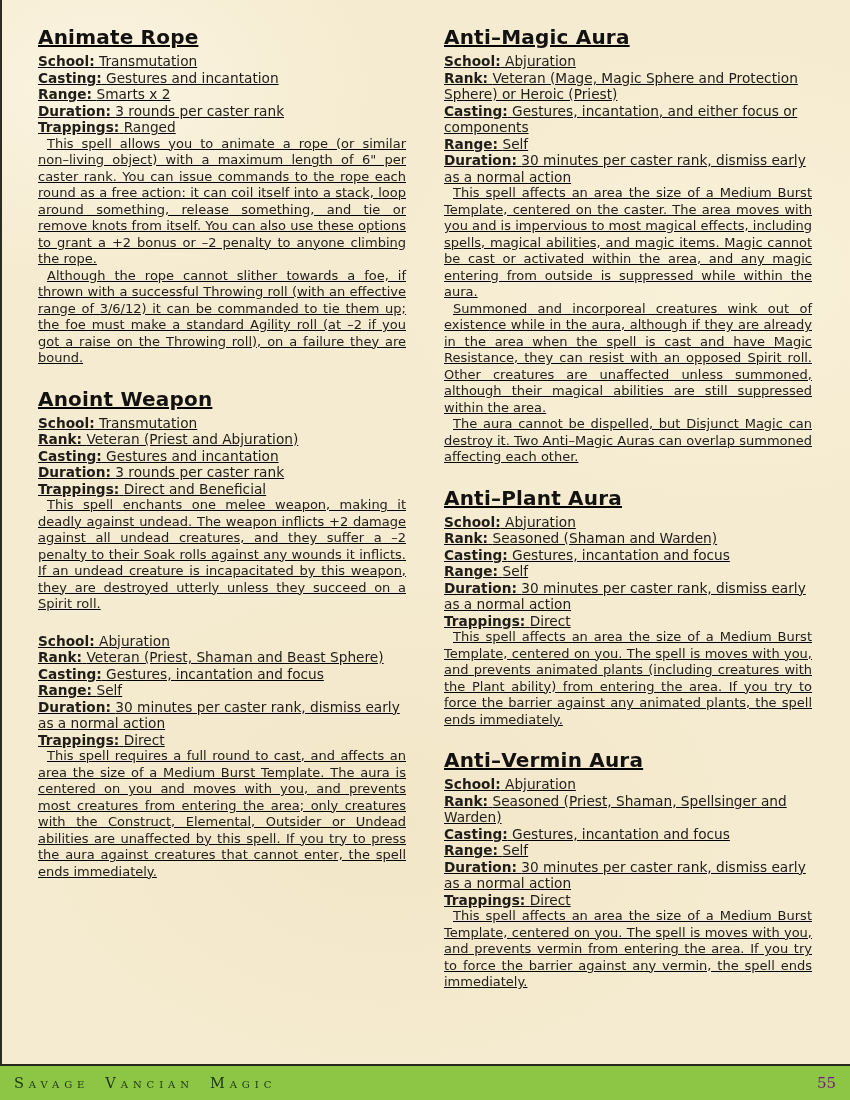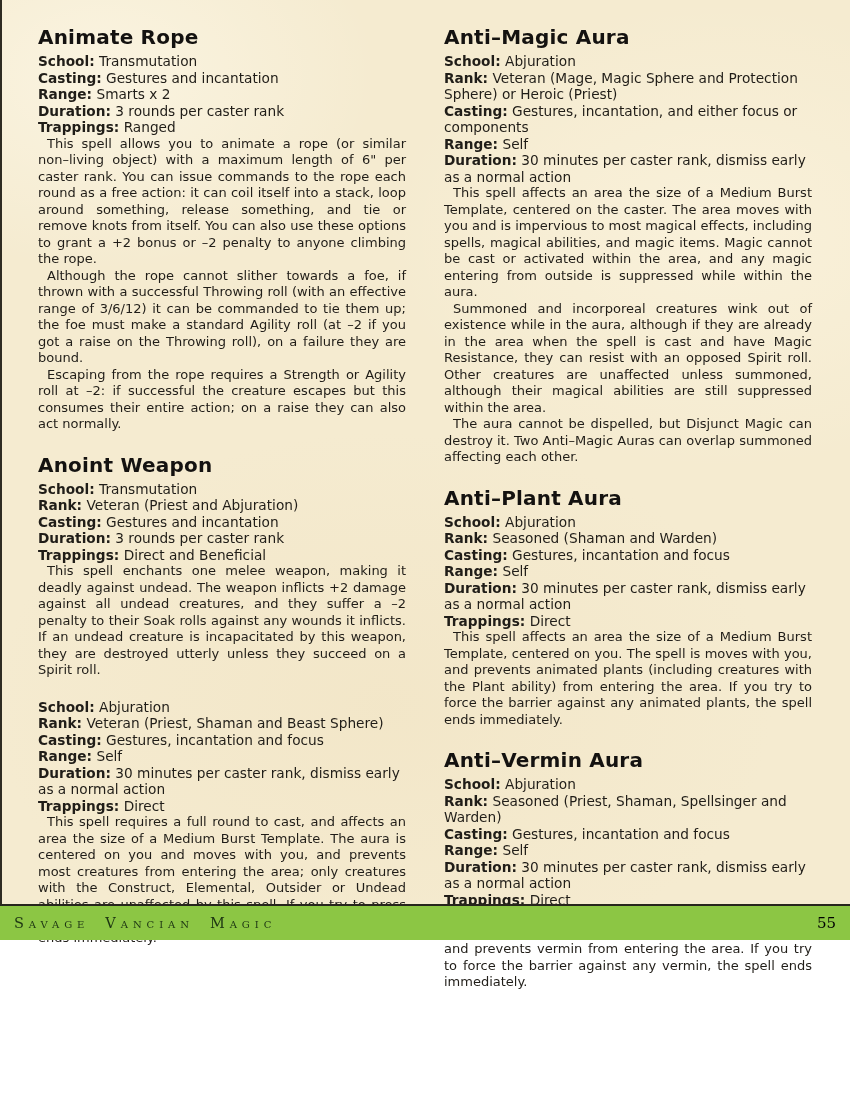--- a/index.html
+++ b/index.html
@@ -3,27 +3,28 @@
 <meta charset="utf-8">
 <style>
   html, body { margin: 0; padding: 0; }
   body {
     width: 850px; height: 1100px;
     font-family: "DejaVu Sans", sans-serif;
     overflow: hidden;
   }
   .page {
     position: relative;
-    width: 848px; height: 940px;
+    width: 848px; height: 1100px;
     border-left: 2px solid #2e2b22;
     background:
       radial-gradient(ellipse 420px 300px at 12% 8%, rgba(255,251,238,.55), transparent 65%),
       radial-gradient(ellipse 520px 360px at 85% 25%, rgba(255,248,230,.45), transparent 65%),
       radial-gradient(ellipse 600px 420px at 45% 75%, rgba(238,222,186,.35), transparent 65%),
       #f5ebd0;
+    text-decoration: underline;
   }
   .content {
     box-sizing: border-box;
     display: flex;
     gap: 38px;
     padding: 25px 38px 0 36px;
   }
   .column { width: 368px; flex: 0 0 368px; }
   .spell { margin: 0 0 20px 0; }
   .spell-title {
@@ -65,39 +66,38 @@
     font-family: "DejaVu Serif", serif;
     font-variant: small-caps;
     font-size: 14.5px;
     letter-spacing: 0.34em;
     word-spacing: 0.45em;
     color: #1d3513;
   }
   .page-num {
     font-family: "DejaVu Serif", serif;
     font-size: 15px;
-    color: #000000;
+    color: #701a75;
   }
 </style>
 </head>
 <body>
 
 <div class="page">
   <div class="content">
     <div class="column" id="col-0">
         <section class="spell">
           <h2 class="spell-title">Animate Rope</h2>
           <div class="meta-line"><span class="meta-label">School:</span> <span class="meta-value">Transmutation</span></div>
           <div class="meta-line"><span class="meta-label">Casting:</span> <span class="meta-value">Gestures and incantation</span></div>
           <div class="meta-line"><span class="meta-label">Range:</span> <span class="meta-value">Smarts x 2</span></div>
           <div class="meta-line"><span class="meta-label">Duration:</span> <span class="meta-value">3 rounds per caster rank</span></div>
           <div class="meta-line"><span class="meta-label">Trappings:</span> <span class="meta-value">Ranged</span></div>
           <p class="body-para">This spell allows you to animate a rope (or similar non–living object) with a maximum length of 6" per caster rank. You can issue commands to the rope each round as a free action: it can coil itself into a stack, loop around something, release something, and tie or remove knots from itself. You can also use these options to grant a +2 bonus or –2 penalty to anyone climbing the rope.</p>
           <p class="body-para">Although the rope cannot slither towards a foe, if thrown with a successful Throwing roll (with an effective range of 3/6/12) it can be commanded to tie them up; the foe must make a standard Agility roll (at –2 if you got a raise on the Throwing roll), on a failure they are bound.</p>
-          <p class="body-para">Escaping from the rope requires a Strength or Agility roll at –2: if successful the creature escapes but this consumes their entire action; on a raise they can also act normally.</p>
         </section>
         <section class="spell">
           <h2 class="spell-title">Anoint Weapon</h2>
           <div class="meta-line"><span class="meta-label">School:</span> <span class="meta-value">Transmutation</span></div>
           <div class="meta-line"><span class="meta-label">Rank:</span> <span class="meta-value">Veteran (Priest and Abjuration)</span></div>
           <div class="meta-line"><span class="meta-label">Casting:</span> <span class="meta-value">Gestures and incantation</span></div>
           <div class="meta-line"><span class="meta-label">Duration:</span> <span class="meta-value">3 rounds per caster rank</span></div>
           <div class="meta-line"><span class="meta-label">Trappings:</span> <span class="meta-value">Direct and Beneficial</span></div>
           <p class="body-para">This spell enchants one melee weapon, making it deadly against undead. The weapon inflicts +2 damage against all undead creatures, and they suffer a –2 penalty to their Soak rolls against any wounds it inflicts. If an undead creature is incapacitated by this weapon, they are destroyed utterly unless they succeed on a Spirit roll.</p>
         </section>

